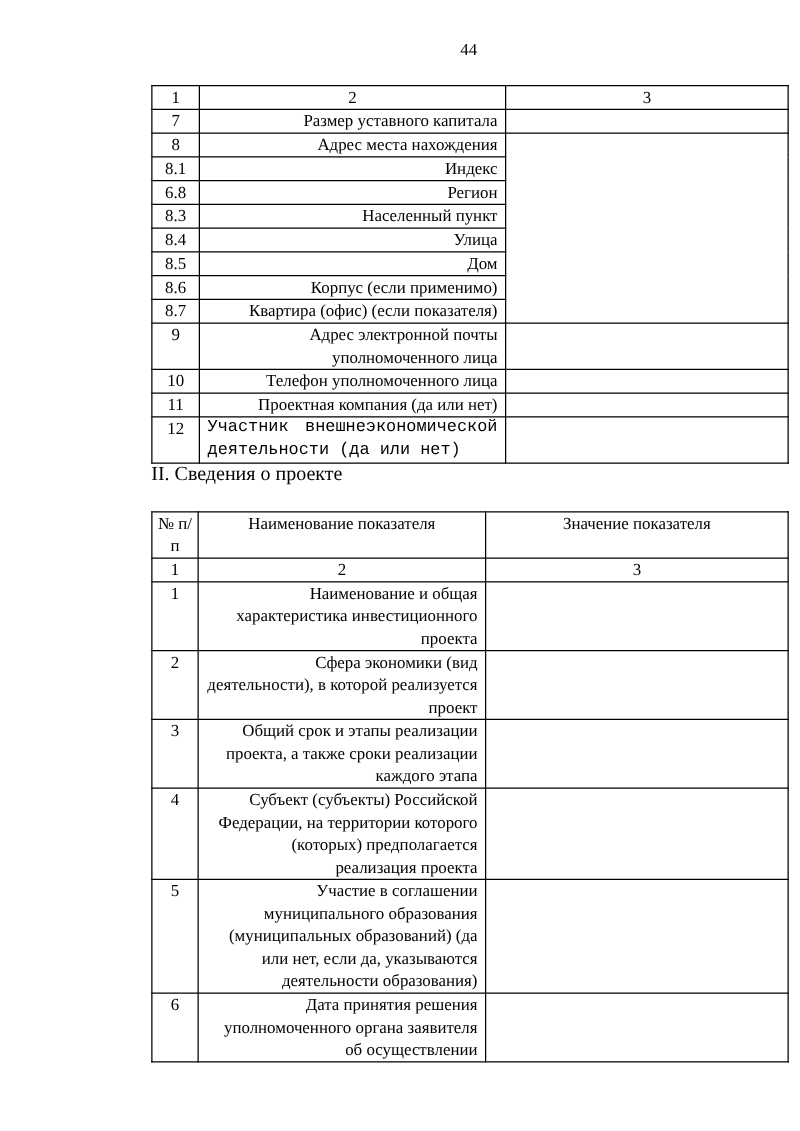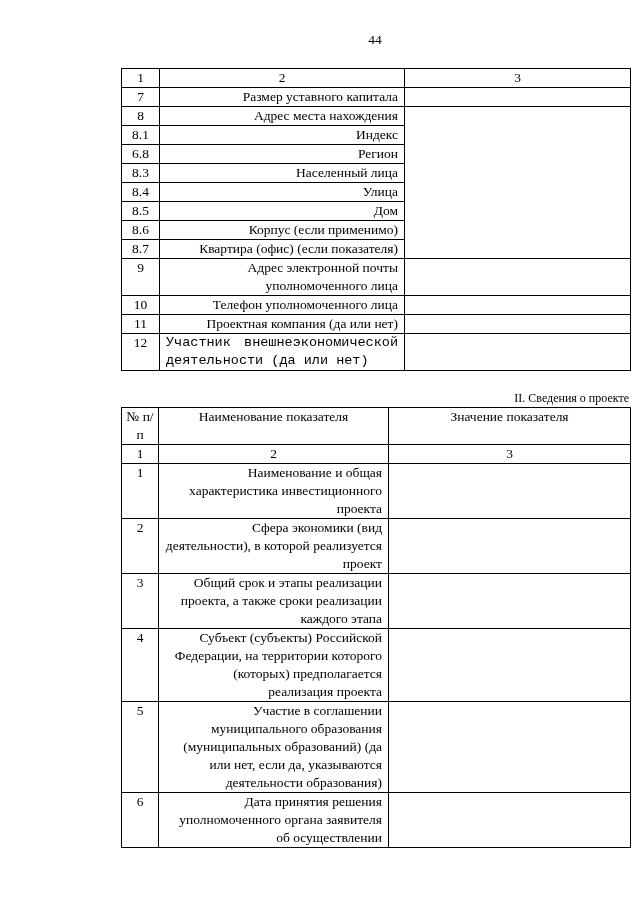--- a/index.html
+++ b/index.html
@@ -14,38 +14,37 @@
     width:508px;margin-left:85px;
     text-align:center;
     font-size:13.5px;line-height:18px;
   }
   table{
     border-collapse:collapse;
     table-layout:fixed;
     margin-left:85px;
   }
   #t1{margin-top:19px;width:509px;}
-  #t2{width:509px;}
+  #t2{margin-top:20px;width:509px;}
   td{
     border:1px solid #000;
     font-size:13.5px;line-height:18px;
     vertical-align:top;
     padding:0;
     overflow:hidden;
   }
   td.num{text-align:center;padding:0 2px;}
   td.label{text-align:right;padding:0 6px;}
   td.val{padding:0 6px;}
   tr.hdr td{text-align:center;padding:0 4px;}
   td.justify{text-align:justify;font-family:Liberation Mono, monospace;}
   .heading{
     width:508px;margin-left:85px;
-    margin-top:18px;
-    text-align:right;
-    font-size:12px;line-height:18px;
+    text-align:left;
+    font-size:16px;line-height:18px;
   }
 </style>
 </head>
 <body>
 
 <div class="doc">
 
   <div class="pageno">44</div>
 
   <table id="t1">
@@ -73,21 +72,21 @@
     <tr>
       <td class="num">8.1</td>
       <td class="label">Индекс</td>
     </tr>
     <tr>
       <td class="num">6.8</td>
       <td class="label">Регион</td>
     </tr>
     <tr>
       <td class="num">8.3</td>
-      <td class="label">Населенный лица</td>
+      <td class="label">Населенный пункт</td>
     </tr>
     <tr>
       <td class="num">8.4</td>
       <td class="label">Улица</td>
     </tr>
     <tr>
       <td class="num">8.5</td>
       <td class="label">Дом</td>
     </tr>
     <tr>

